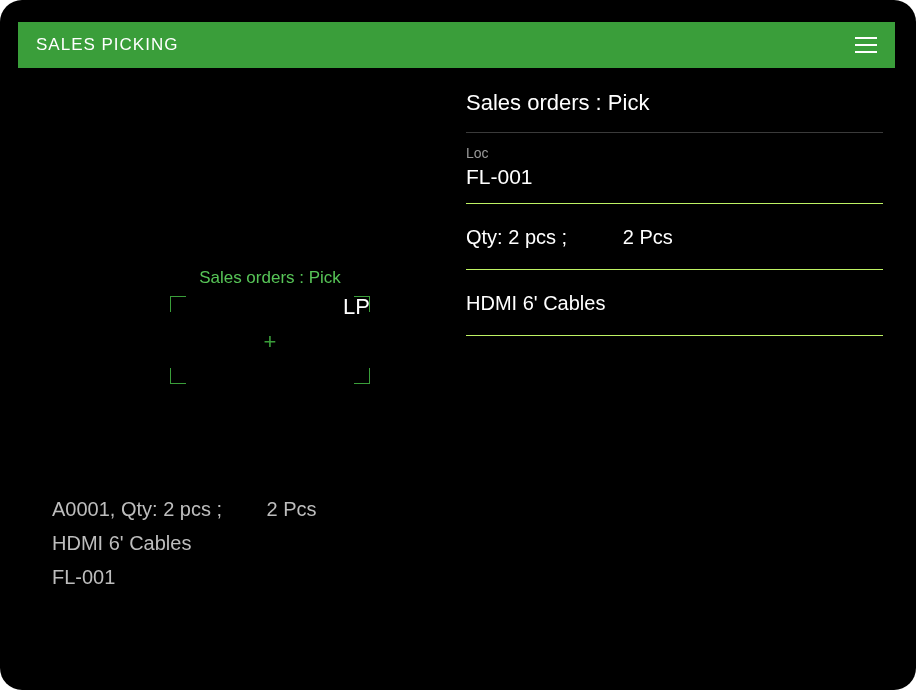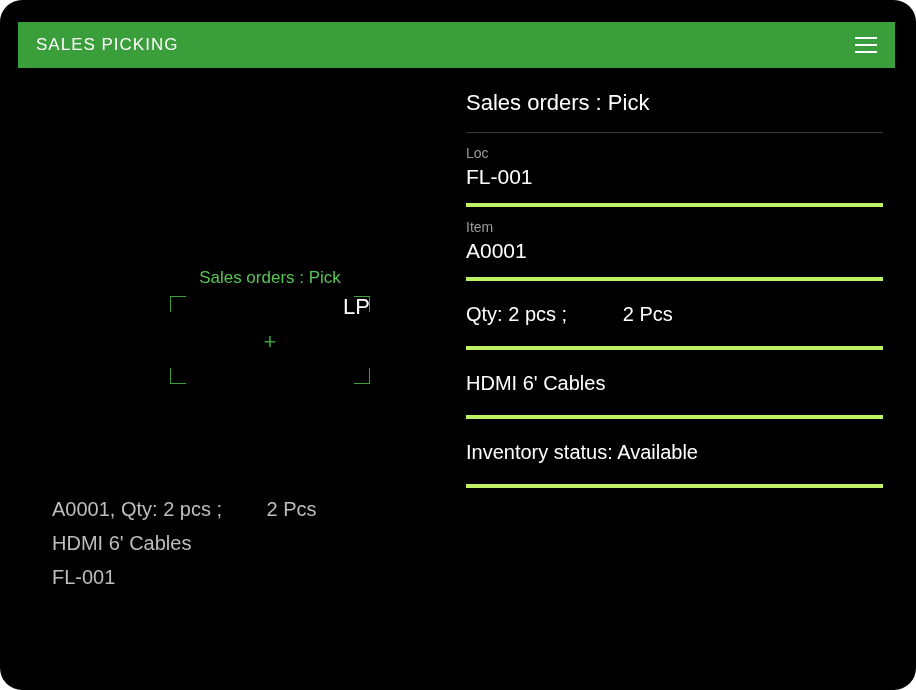--- a/index.html
+++ b/index.html
@@ -126,21 +126,21 @@
       color: #fff;
     }
     .panel-title {
       font-size: 22px;
       font-weight: 300;
       padding-bottom: 16px;
       border-bottom: 1px solid #3a3a3a;
     }
     .field {
       padding: 12px 0 14px 0;
-      border-bottom: 4px solid #bef264;
+      border-bottom: 1px solid #bef264;
     }
     .field-label {
       color: #9a9a9a;
       font-size: 14px;
       font-weight: 300;
       margin-bottom: 4px;
     }
     .field-value {
       color: #fff;
       font-size: 21px;
@@ -198,34 +198,27 @@
 
     <div class="right-pane">
 
       <div class="panel-title">Sales orders : Pick</div>
 
       <div class="field">
         <div class="field-label">Loc</div>
         <div class="field-value">FL-001</div>
       </div>
 
-      <div class="field">
-        <div class="field-label">Item</div>
-        <div class="field-value">A0001</div>
-      </div>
 
       <div class="field single">
         <div class="field-line">Qty: 2 pcs ;          2 Pcs</div>
       </div>
 
       <div class="field single">
         <div class="field-line">HDMI 6' Cables</div>
       </div>
 
-      <div class="field single">
-        <div class="field-line">Inventory status: Available</div>
-      </div>
 
     </div>
 
   </div>
 
 </div>
 
 </body></html>

